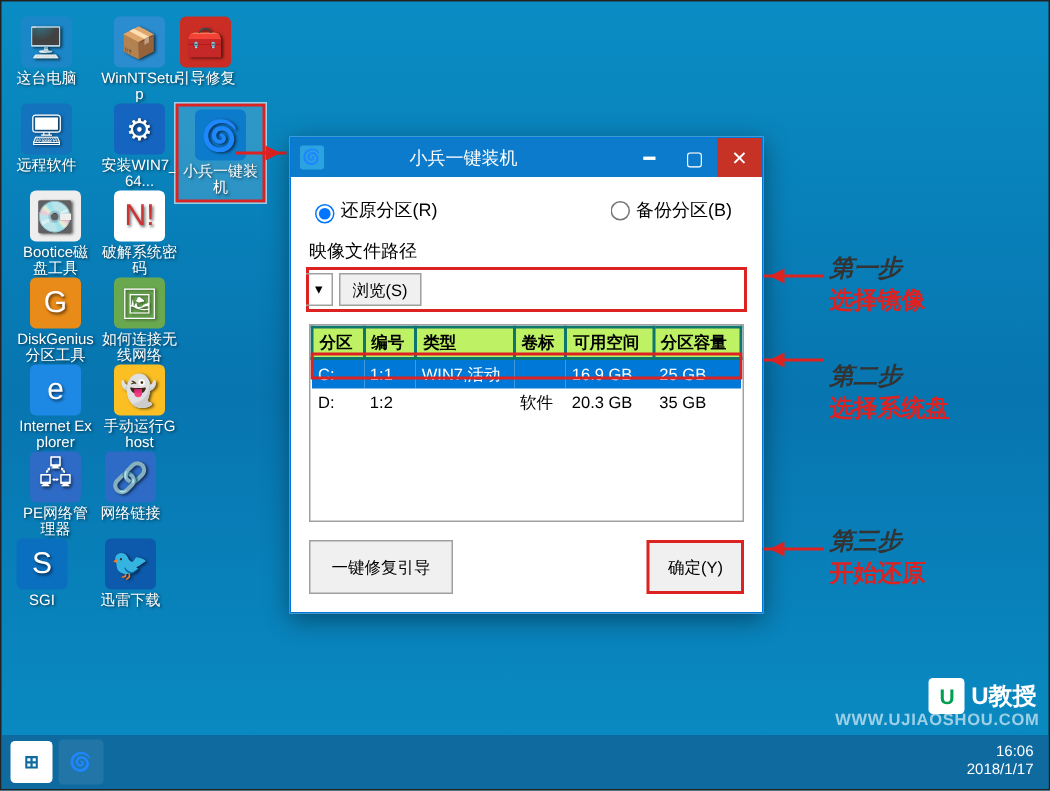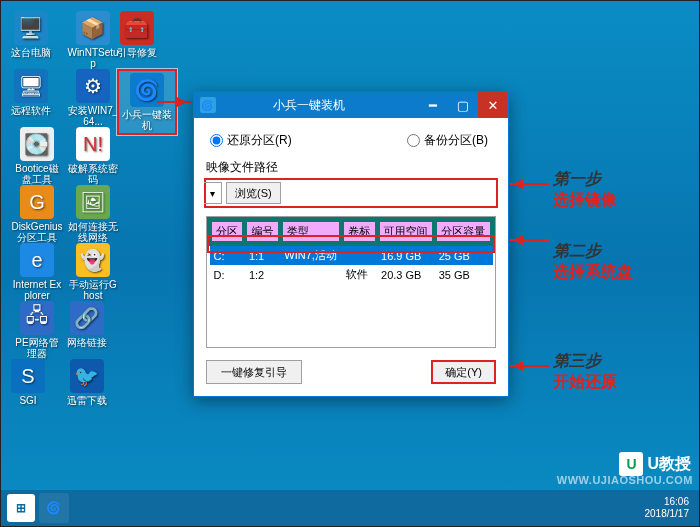--- a/index.html
+++ b/index.html
@@ -27,35 +27,35 @@
   .dialog { position:absolute; left:192px; top:90px; width:316px; background:#fff; border:1px solid #0078d7; box-shadow:0 4px 16px rgba(0,0,0,.4);}
   .dialog .titlebar { height:26px; background:#0d7bcb; color:#fff; display:flex; align-items:center; }
   .dialog .titlebar .appico { width:16px; height:16px; background:#2aa3e0; margin:0 6px; border-radius:2px; display:flex; align-items:center; justify-content:center; font-size:10px;}
   .dialog .titlebar .title { flex:1; text-align:center; font-size:12px; margin-left:-22px;}
   .dialog .titlebar .ctrl { display:flex; }
   .dialog .titlebar .ctrl div { width:30px; height:26px; display:flex; align-items:center; justify-content:center; font-size:13px;}
   .dialog .titlebar .ctrl .close { background:#c73226; }
   .dialog .content { padding:10px 12px 6px 12px; }
   .radiorow { display:flex; padding:4px 0 10px 0; }
   .radiorow label { display:flex; align-items:center; gap:4px; font-size:12px;}
-  .radiorow .r1 { margin-left:4px; }
+  .radiorow .r1 { margin-left:4px;align-items:flex-end; }
   .radiorow .r2 { margin-left:auto; margin-right:8px;}
   .pathlbl { font-size:12px; margin-bottom:4px; }
   .pathrow { display:flex; gap:4px; border:2px solid #d22; padding:2px; margin:-2px -2px 8px -2px;}
   .pathrow input { flex:1; height:22px; border:1px solid #a0a0a0; padding:0 4px; font-size:12px;}
   .pathrow .dd { width:18px; height:22px; border:1px solid #a0a0a0; border-left:none; margin-left:-4px; display:flex; align-items:center; justify-content:center; font-size:10px;}
   .pathrow button { height:22px; padding:0 8px; font-size:11px; border:1px solid #a0a0a0; background:#f0f0f0;}
   .tablewrap { border:1px solid #a0a0a0; height:132px; overflow:hidden; margin-bottom:12px;}
   table { width:100%; border-collapse:collapse; font-size:11px;}
-  thead th { background:#f0abfc; border:5px solid #0f766e; font-weight:normal; padding:2px 4px; text-align:left;}
+  thead th { background:#bef264; border:2px solid #0f766e; font-weight:bold; padding:2px 4px; text-align:left;}
   tbody td { padding:2px 4px;}
   tbody tr.sel { background:#0078d7; color:#fff; }
   .tableredbox { position:absolute; border:2px solid #d22; pointer-events:none;}
   .btnrow { display:flex; gap:8px; padding:0 0 6px 0;}
-  .btnrow button { height:24px; padding:0 14px; font-size:11px; border:1px solid #a0a0a0; background:#f0f0f0;}
+  .btnrow button { height:36px; padding:0 14px; font-size:11px; border:1px solid #a0a0a0; background:#f0f0f0;}
   .btnrow .ok { margin-left:auto; border:2px solid #d22; padding:0 12px;}
   .dialog .footer { font-size:11px; color:#666; border-top:1px solid #ddd; padding:6px 12px;}
   
   .anno { position:absolute; color:#d22; font-weight:bold; font-size:16px; text-align:left;}
   .anno .t1 { color:#333; font-style:italic;}
   .arrow { position:absolute; height:2px; background:#d22;}
   .arrow::after { content:""; position:absolute; right:-1px; top:-4px; border:5px solid transparent; border-right-color:transparent; border-left:10px solid #d22; transform:translateX(0);}
   .arrow.left::after { left:-1px; right:auto; border-left:5px solid transparent; border-right:10px solid #d22;}
   .watermark { position:absolute; right:6px; bottom:40px; color:rgba(255,255,255,.6); font-size:11px; letter-spacing:.5px;font-weight:bold;}
   .logo { position:absolute; right:8px; bottom:50px; display:flex; align-items:center; gap:4px; color:#fff; font-size:16px; font-weight:bold;}

